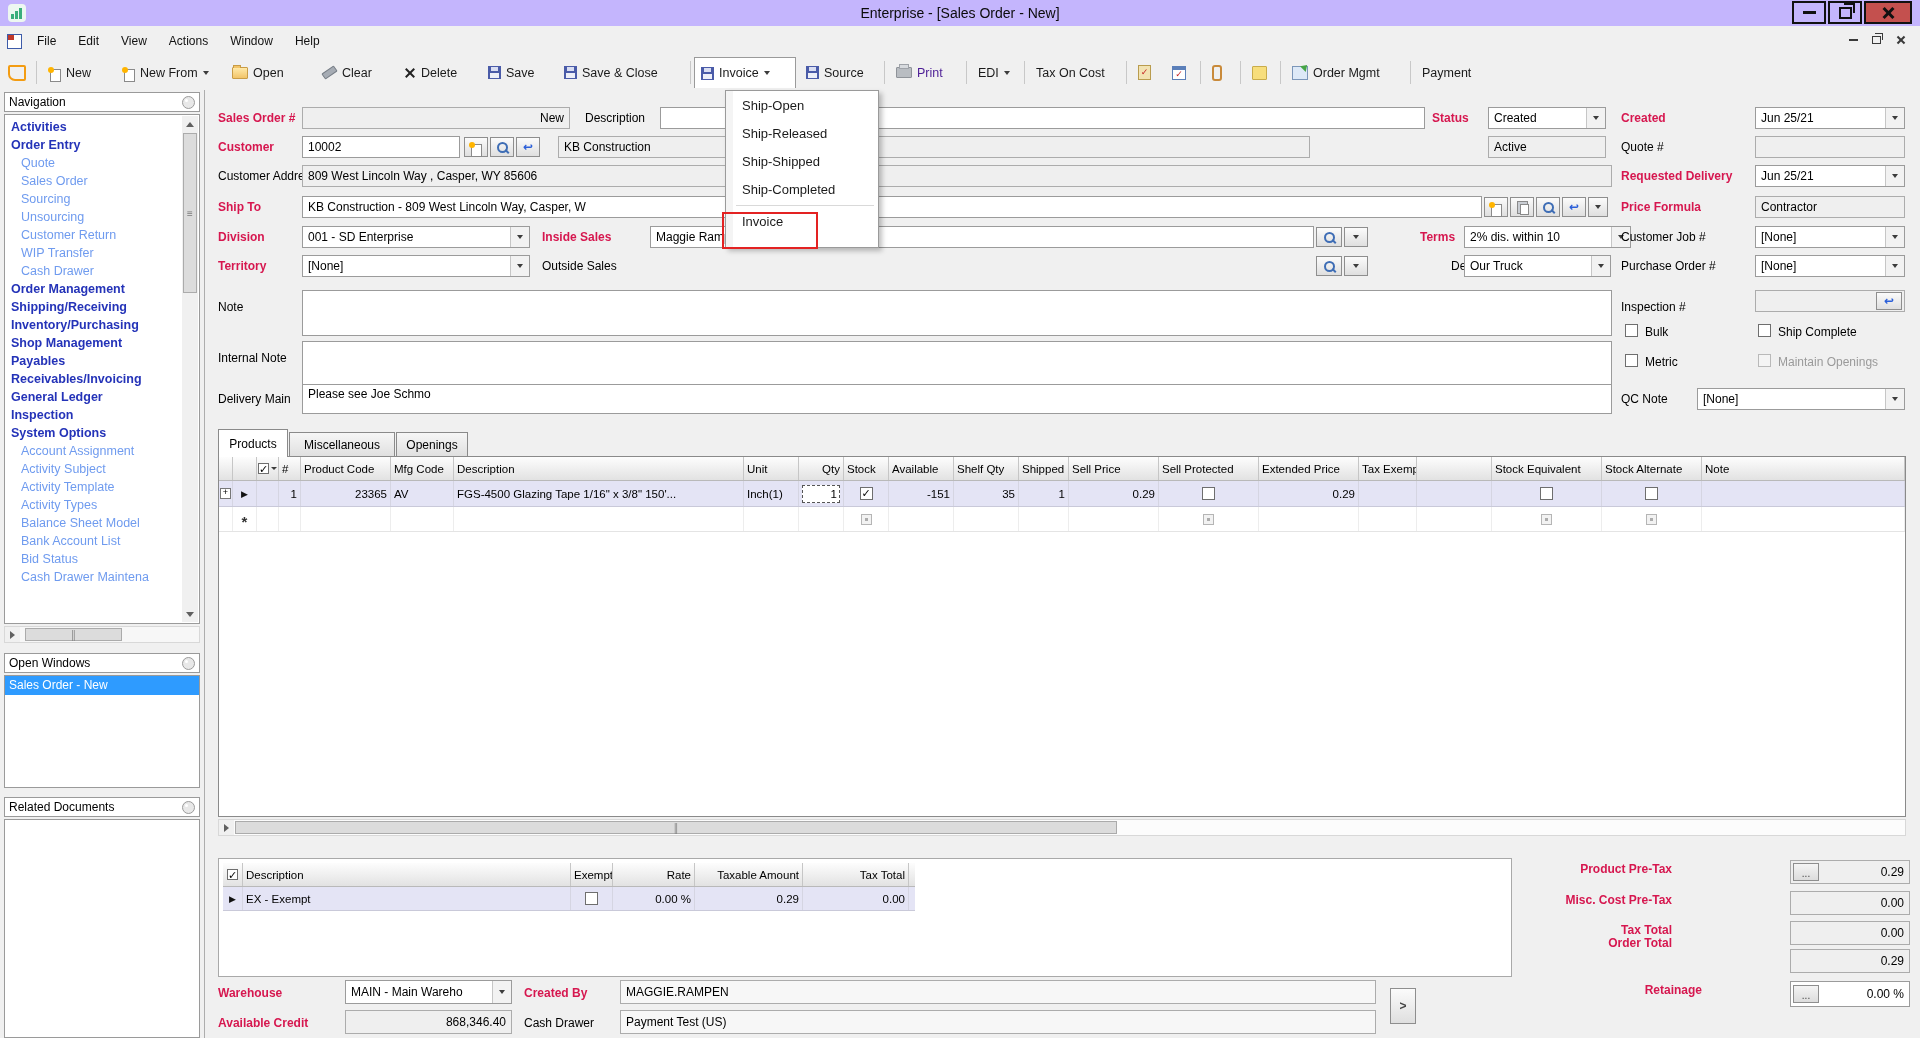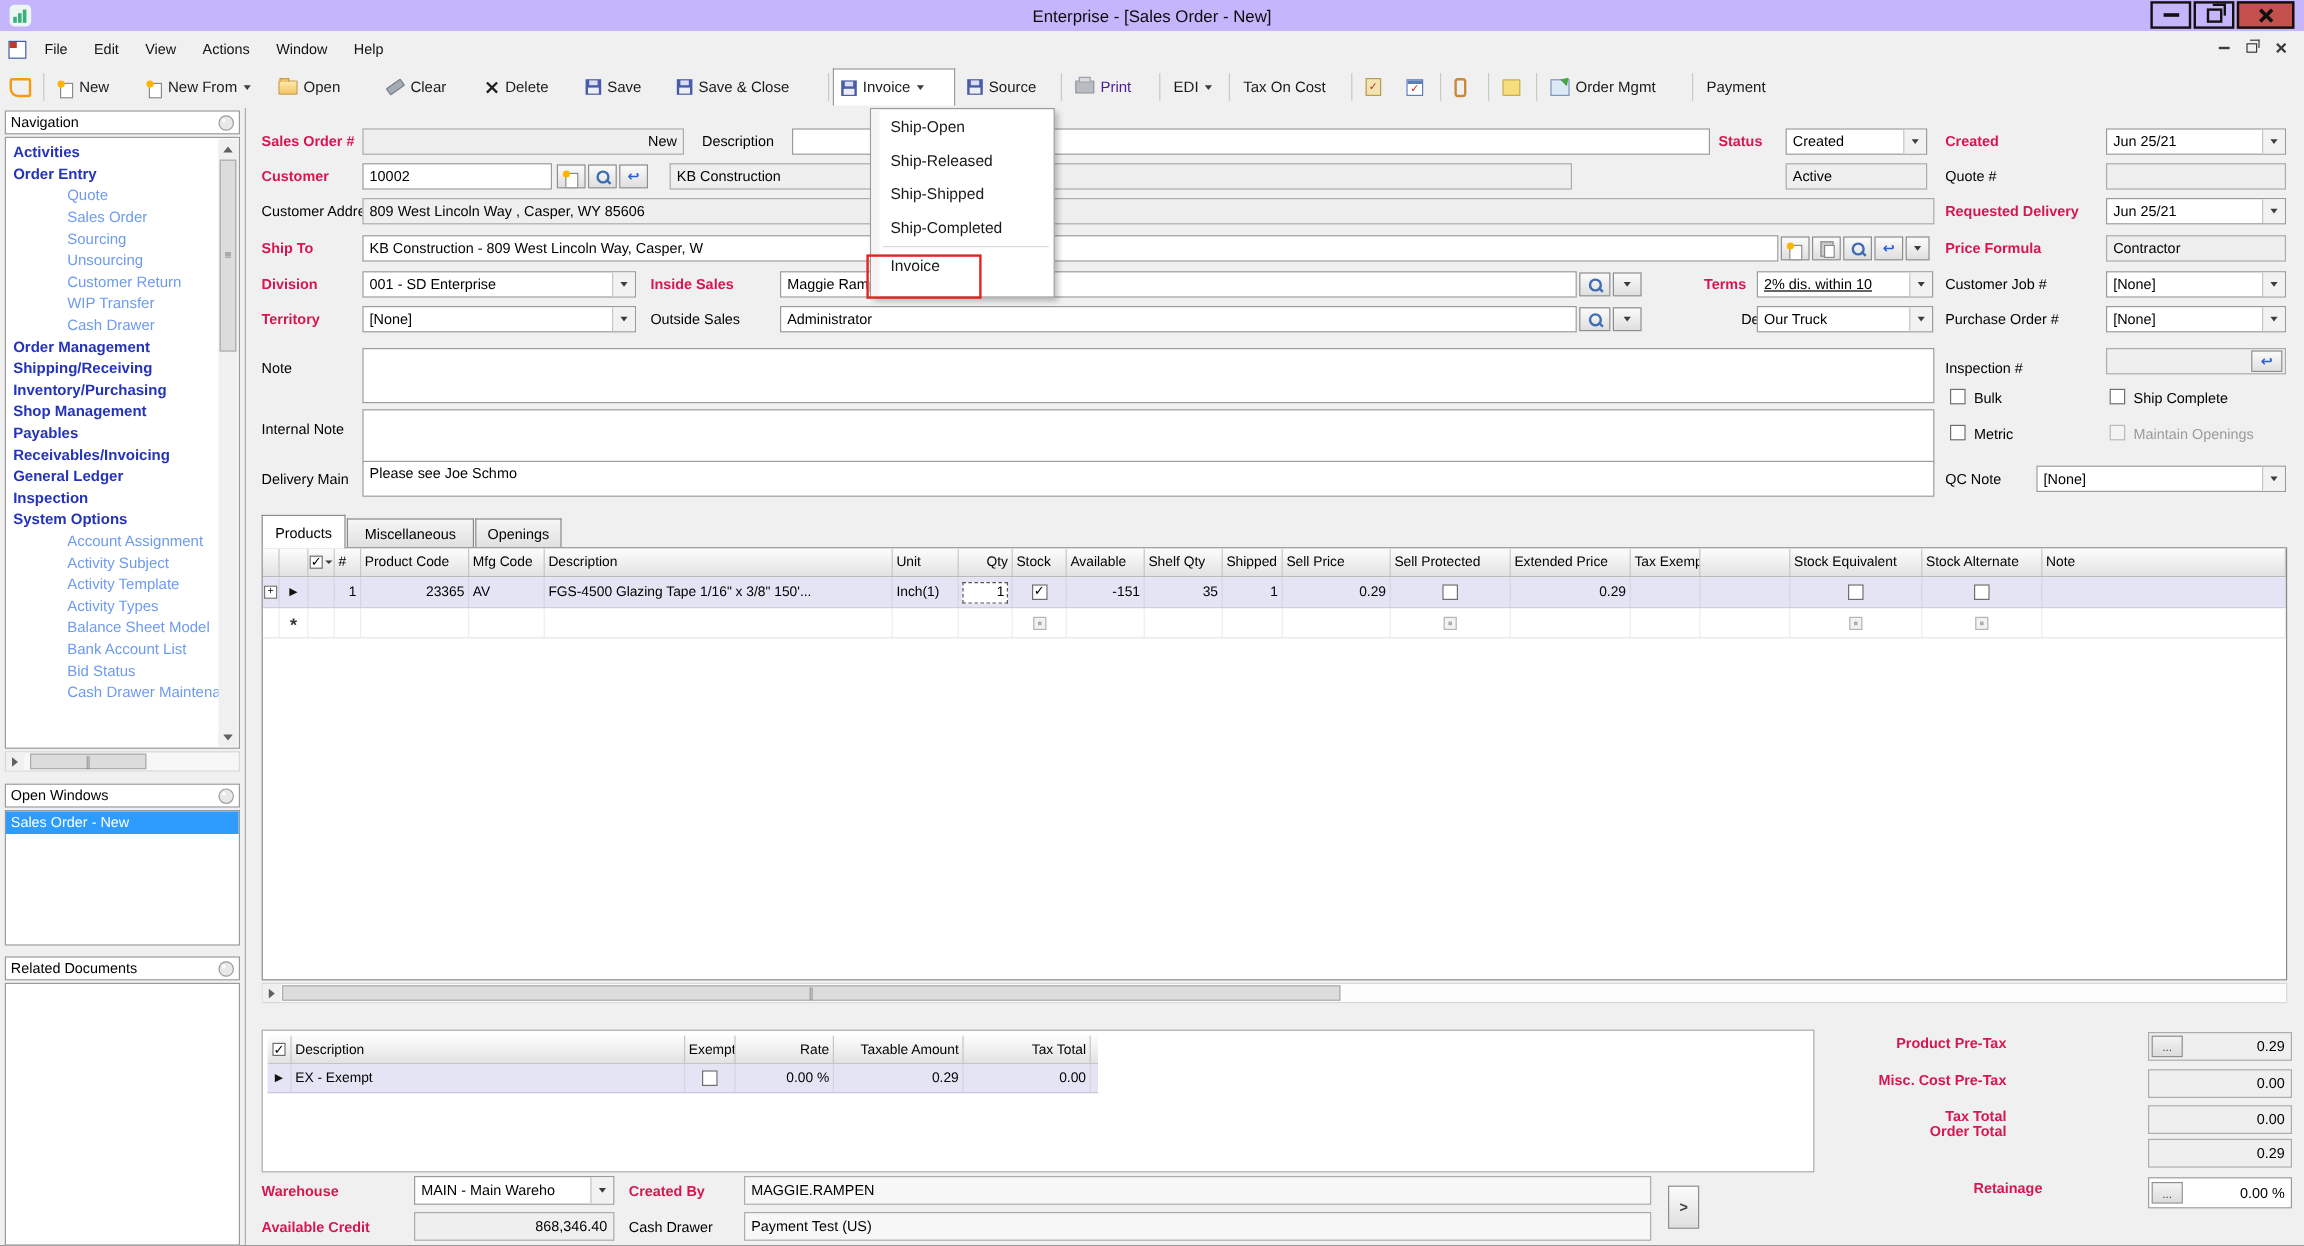--- a/index.html
+++ b/index.html
@@ -60,21 +60,21 @@
   .i-note{width:13px;height:12px;background:#F7DE7C;border:1px solid #C9AC4B;border-radius:1px;}
   .i-om{width:14px;height:12px;background:#DDE9F7;border:1px solid #7B96B9;position:relative;}
   .i-om::after{content:"";position:absolute;right:-2px;top:-3px;width:0;height:0;border-left:4px solid transparent;border-right:4px solid transparent;border-bottom:6px solid #46A546;transform:rotate(45deg);}
   
   .sidebar{left:0;top:90px;width:205px;height:948px;background:#F0F0F0;border-right:1px solid #ADADAD;box-sizing:border-box;}
   .shdr{position:absolute;left:4px;width:196px;height:20px;background:#FFF;border:1px solid #9A9A9A;box-sizing:border-box;display:flex;align-items:center;padding:0 4px;}
   .pin{margin-left:auto;width:11px;height:11px;border:1.5px solid #9B9B9B;border-radius:50%;position:relative;background:#E8E8E8;}
   .pin::after{content:"";position:absolute;left:2px;top:2px;width:3px;height:3px;background:#FFF;border-radius:50%;}
   .listbox{position:absolute;left:4px;width:196px;background:#FFF;border:1px solid #9A9A9A;box-sizing:border-box;overflow:hidden;}
   .nav-item{height:18px;line-height:18px;padding-left:6px;white-space:nowrap;font-size:12.5px;font-weight:bold;color:#2433B8;}
-  .nav-item.sub{padding-left:26px;font-weight:normal;color:#6F9BEF;margin-left:25px;}
+  .nav-item.sub{padding-left:16px;font-weight:normal;color:#6F9BEF;}
   .vscroll{position:absolute;top:1px;right:1px;bottom:1px;width:16px;background:#F0F0F0;}
   .sarr{position:absolute;left:0;width:16px;height:16px;display:flex;align-items:center;justify-content:center;background:#F0F0F0;}
   .tu{width:0;height:0;border-left:4px solid transparent;border-right:4px solid transparent;border-bottom:5px solid #606060;}
   .td{width:0;height:0;border-left:4px solid transparent;border-right:4px solid transparent;border-top:5px solid #606060;}
   .tl{width:0;height:0;border-top:4px solid transparent;border-bottom:4px solid transparent;border-right:5px solid #606060;}
   .trr{width:0;height:0;border-top:4px solid transparent;border-bottom:4px solid transparent;border-left:5px solid #606060;}
   .vthumb{position:absolute;left:1px;right:1px;background:#DCDCDC;border:1px solid #ABABAB;display:flex;align-items:center;justify-content:center;color:#7A7A7A;font-size:10px;}
   .hscroll{position:absolute;height:17px;background:#F7F7F7;border:1px solid #D8D8D8;box-sizing:border-box;}
   .hthumb{position:absolute;top:1px;bottom:1px;background:#DCDCDC;border:1px solid #ABABAB;display:flex;align-items:center;justify-content:center;color:#7A7A7A;font-size:9px;}
   .ow-sel{height:19px;line-height:19px;background:#2E9BFF;color:#FFF;padding-left:4px;white-space:nowrap;}
@@ -426,21 +426,21 @@
     <div class="inp" style="left:445px;top:136px;width:664px;">
         <span>Maggie Rampen</span>
       </div>
     <div class="sbtn" style="left:1111px;top:137px;width:26px;">
         <span class="i-mag"></span>
       </div>
     <div class="sbtn" style="left:1139px;top:137px;">
         <span class="tri"></span>
       </div>
     <div class="lblr" style="left:1215px;top:140px;">Terms</div>
-    <div class="combo" style="left:1259px;top:136px;width:147px;text-decoration:underline;">
+    <div class="combo" style="left:1259px;top:136px;width:167px;">
         <span>2% dis. within 10</span>
         <span class="cbtn">
           <span class="tri"></span>
         </span>
       </div>
     <div class="lbl" style="left:1416px;top:140px;">Customer Job #</div>
     <div class="combo" style="left:1550px;top:136px;width:150px;">
         <span>[None]</span>
         <span class="cbtn">
           <span class="tri"></span>
@@ -448,23 +448,20 @@
       </div>
 
     <div class="lblr" style="left:13px;top:169px;">Territory</div>
     <div class="combo" style="left:97px;top:165px;width:228px;">
         <span>[None]</span>
         <span class="cbtn">
           <span class="tri"></span>
         </span>
       </div>
     <div class="lbl" style="left:337px;top:169px;">Outside Sales</div>
-    <div class="inp" style="left:445px;top:165px;width:664px;">
-        <span>Administrator</span>
-      </div>
     <div class="sbtn" style="left:1111px;top:166px;width:26px;">
         <span class="i-mag"></span>
       </div>
     <div class="sbtn" style="left:1139px;top:166px;">
         <span class="tri"></span>
       </div>
     <div class="lbl" style="left:1215px;top:169px;margin-left:31px;">Delivery</div>
     <div class="combo" style="left:1259px;top:165px;width:147px;">
         <span>Our Truck</span>
         <span class="cbtn">

